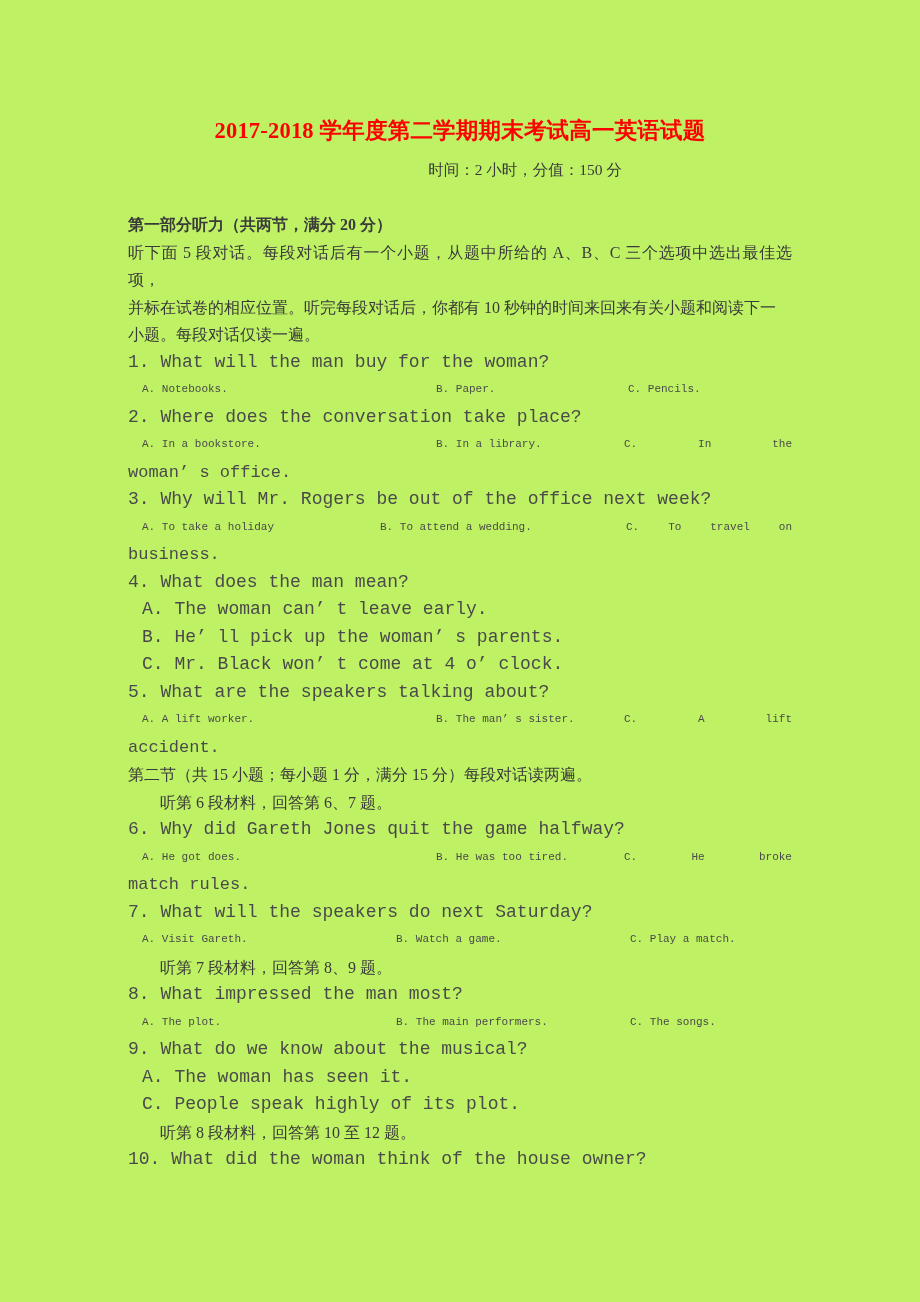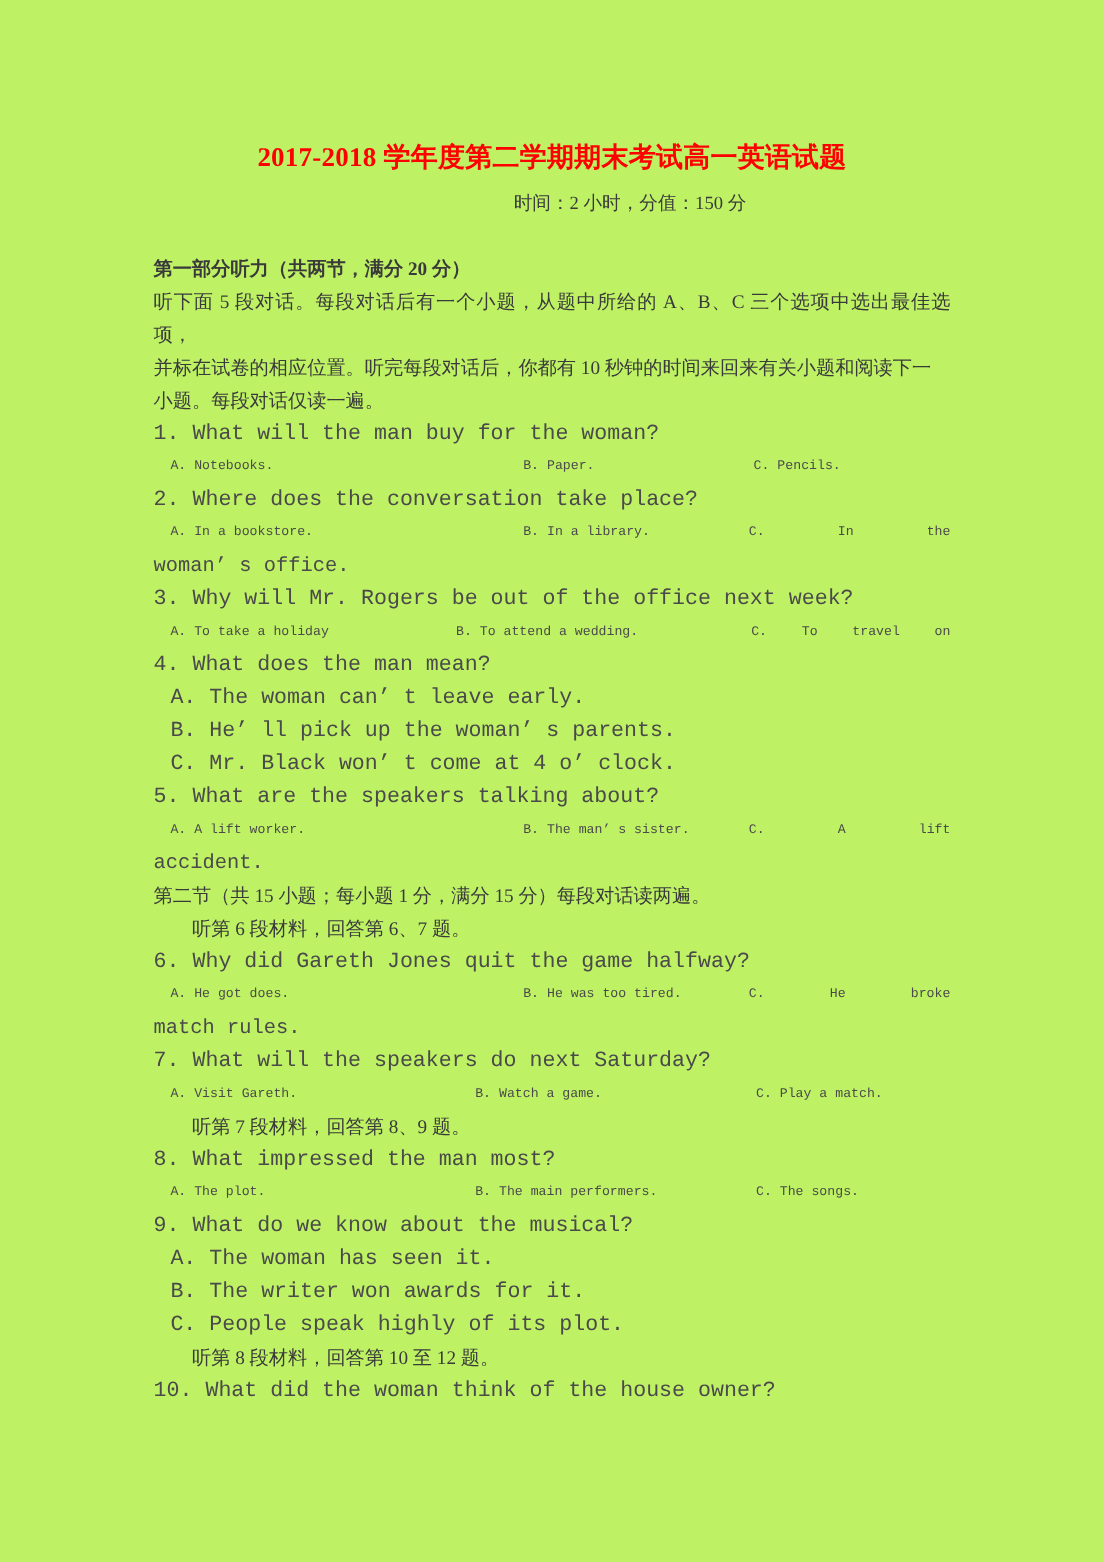--- a/index.html
+++ b/index.html
@@ -163,20 +163,21 @@
     <div class="opts">
       <span class="opt opt-a">A. To take a holiday</span>
       <span class="opt" style="left:252px;">B. To attend a wedding.</span>
       <span class="opt-c-wide">
         <span>C.</span>
         <span>To</span>
         <span>travel</span>
         <span>on</span>
       </span>
     </div>
+    <div class="cont">business.</div>
 
     <div class="q">4. What does the man mean?</div>
     <div class="q sub-indent">A. The woman can’ t leave early.</div>
     <div class="q sub-indent">B. He’ ll pick up the woman’ s parents.</div>
     <div class="q sub-indent">C. Mr. Black won’ t come at 4 o’ clock.</div>
 
     <div class="q">5. What are the speakers talking about?</div>
     <div class="opts">
       <span class="opt opt-a">A. A lift worker.</span>
       <span class="opt opt-b">B. The man’ s sister.</span>
@@ -214,21 +215,20 @@
 
     <div class="q">8. What impressed the man most?</div>
     <div class="opts">
       <span class="opt opt-a">A. The plot.</span>
       <span class="opt" style="left:268px;">B. The main performers.</span>
       <span class="opt" style="left:502px;">C. The songs.</span>
     </div>
 
     <div class="q">9. What do we know about the musical?</div>
     <div class="q sub-indent">A. The woman has seen it.</div>
-    <div class="q sub-indent">B. The writer won awards for it.</div>
     <div class="q sub-indent">C. People speak highly of its plot.</div>
 
     <div class="cn indent2">听第 8 段材料，回答第 10 至 12 题。</div>
 
     <div class="q">10. What did the woman think of the house owner?</div>
 
   </div>
 </div>
 
 </body></html>

